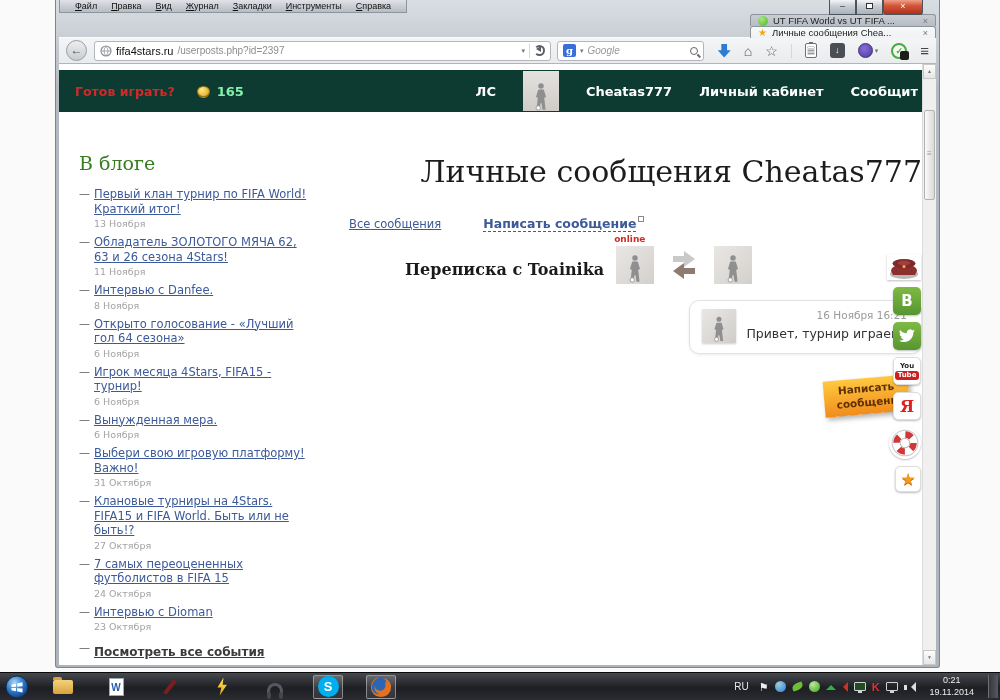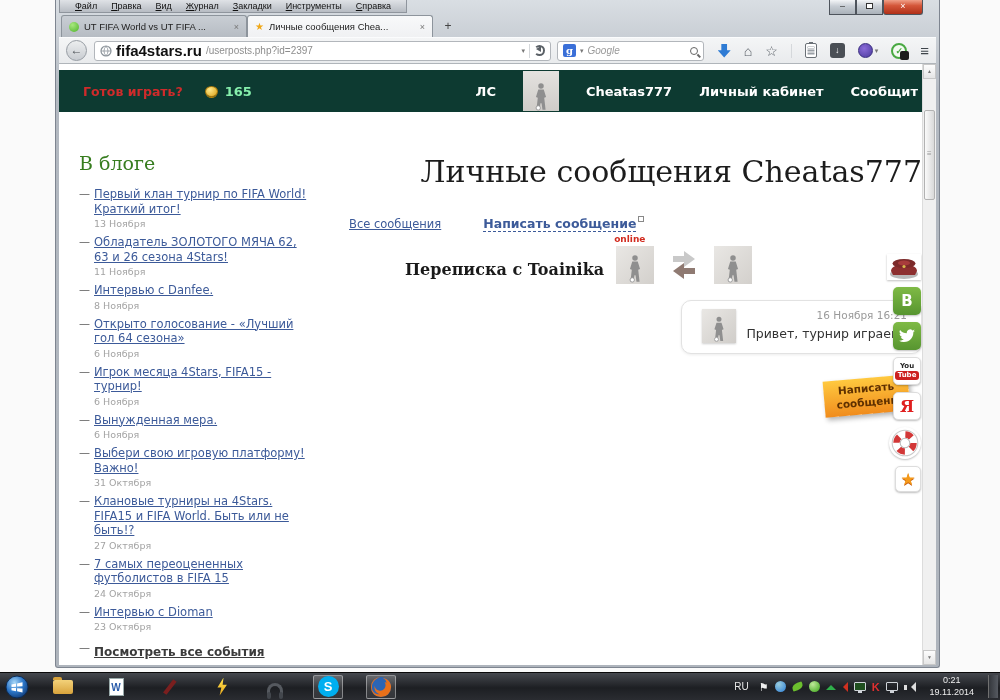--- a/index.html
+++ b/index.html
@@ -19,21 +19,21 @@
                    color:#fff; border-radius:0 0 3px 3px; }
   .restore-glyph { display:inline-block; width:7px; height:6px; border:1px solid #333;
                    background:#fff; margin-top:3px; }
 
   .menubar { position:absolute; top:0; left:3px; height:13px; display:inline-flex;
              align-items:center; padding:0 8px; z-index:5;
              background:linear-gradient(#dfe2e6,#b7bcc3); border:1px solid #8f959d; border-top:none; }
   .menu-item { font-size:9px; color:#111; padding:0 7px; white-space:nowrap; cursor:default; }
 
   
-  .tabbar { position:absolute; top:14px; left:3px; right:3px; height:23px; display:flex; align-items:flex-end; padding-left:2px; }
+  .tabbar { position:absolute; top:14px; left:3px; right:3px; height:23px; display:flex; align-items:flex-end; padding-left:2px;flex-direction:column; }
   .tab { width:186px; height:22px; border:1px solid #8d949c; border-bottom:none;
          border-radius:3px 3px 0 0; display:flex; align-items:center; gap:5px;
          padding:0 7px; font-size:9.5px; color:#222; position:relative; }
   .tab.inactive { background:linear-gradient(#c9ced4,#b6bcc3); }
   .tab.active { background:linear-gradient(#f8f9fa,#f0f1f3); z-index:3; }
   .tab-title { overflow:hidden; white-space:nowrap; flex:1; }
   .tab-close { color:#777; font-size:9px; }
   .favicon-dot { width:10px; height:10px; border-radius:50%;
                  background:radial-gradient(circle at 35% 30%,#a8e87f,#4db32a); flex:none; }
   .favicon-star { color:#f0a818; font-size:10px; line-height:10px; flex:none; }
@@ -43,21 +43,21 @@
   
   .navbar { position:absolute; top:37px; left:3px; right:3px; height:27px;
             background:linear-gradient(#f4f5f6,#e9ebed); border-top:1px solid #fbfcfd;
             border-bottom:1px solid #b0b5ba; display:flex; align-items:center; padding:0 7px; }
   .backbtn { width:21px; height:21px; border-radius:50%; border:1px solid #969ca3;
              background:linear-gradient(#eceeef,#c8ccd1); color:#4a4f55; font-size:12px;
              line-height:19px; text-align:center; flex:none; }
   .urlbar { width:468px; height:20px; margin-left:7px; background:#fff; border:1px solid #b2b6bb;
             border-radius:3px; display:flex; align-items:center; padding:0 5px; gap:4px; }
   .globe { flex:none; }
-  .url-host { font-size:15px; color:#111; font-weight:bold; }
+  .url-host { font-size:11px; color:#111; font-weight:normal; }
   .url-path { font-size:10px; color:#8d8d8d; }
   .url-spacer { flex:1; }
   .caret { color:#777; font-size:7px; }
   .vdiv { width:1px; height:14px; background:#d5d8db; }
   .reload { width:11px; height:11px; border:2px solid #5a6066; border-radius:50%;
             border-left-color:transparent; position:relative; }
   .reload::after { content:""; position:absolute; left:-3px; top:-1px;
                    border:3px solid transparent; border-right:5px solid #5a6066; }
   .searchbox { width:150px; height:20px; margin-left:6px; background:#fff; border:1px solid #b2b6bb;
                border-radius:3px; display:flex; align-items:center; padding:0 5px; gap:4px; }
@@ -96,21 +96,21 @@
             text-align:center; line-height:13px; }
   .sb-up { top:0; } .sb-down { bottom:0; }
   .sb-thumb { position:absolute; top:46px; left:1px; width:11px; height:90px;
               background:linear-gradient(90deg,#fafafa,#d9d9d9); border:1px solid #b2b2b2;
               border-radius:2px; }
   .sb-thumb::after { content:"≡"; position:absolute; left:2px; top:38px; font-size:8px; color:#999; }
 
   
   .site { font-family:"DejaVu Sans", sans-serif; }
   .site-header { margin-top:6px; height:42px; background:#0d3a31; display:flex;
-                 align-items:center; padding:0 0 0 24px; overflow:hidden; }
+                 align-items:center; padding:0 0 0 16px; overflow:hidden; }
   .play-label { color:#cf2b2b; font-weight:bold; font-size:12.5px; }
   .coin { width:13px; height:11px; border-radius:50%; margin-left:22px;
           background:radial-gradient(circle at 35% 30%,#ffe98a,#d9a116); border:1px solid #a87a10;
           box-shadow:0 2px 0 -1px #b8860b; }
   .coin-count { color:#86efac; font-weight:bold; font-size:13px; margin-left:7px; }
   .hdr-right { margin-left:auto; display:flex; align-items:center; gap:27px; padding-right:4px; }
   .hdr-link { color:#fff; font-weight:bold; font-size:13px; white-space:nowrap; }
   .hdr-avatar { width:36px; height:40px; background:linear-gradient(#e4e2df,#cfccc8);
                 flex:none; display:flex; align-items:flex-end; justify-content:center; }
   .hdr-avatar svg, .conv-avatar svg, .msg-avatar svg { display:block; }
@@ -134,21 +134,21 @@
                 border-bottom:1px dashed #3c5a99; text-decoration:none; }
   .ext-ico { display:inline-block; width:6px; height:6px; border:1px solid #888; margin-left:2px; vertical-align:super; }
   .convo-row { margin-top:14px; padding-left:56px; display:flex; align-items:flex-end; gap:12px; }
   .convo-label { font-family:"DejaVu Serif",serif; font-weight:bold; font-size:16px;
                  color:#1a1a1a; margin-bottom:5px; white-space:nowrap; }
   .conv-avatar { width:38px; height:38px; background:linear-gradient(135deg,#e9e7e4,#d3d0cc);
                  display:flex; align-items:flex-end; justify-content:center; position:relative; }
   .online-tag { position:absolute; top:-12px; left:-2px; color:#d22b1f; font-size:9px; font-weight:bold; }
   .exchange { margin:0 4px; align-self:center; }
   .message-card { margin-top:16px; display:inline-flex; gap:10px; border:1px solid #e2e2e2;
-                  border-radius:10px; padding:8px 14px 10px 20px; background:#fff;
+                  border-radius:10px; padding:8px 14px 10px 12px; background:#fff;
                   box-shadow:0 1px 3px rgba(0,0,0,.08); }
   .msg-avatar { width:34px; height:34px; background:linear-gradient(135deg,#e9e7e4,#d0cdc9);
                 flex:none; display:flex; align-items:flex-end; justify-content:center;
                 box-shadow:0 1px 2px rgba(0,0,0,.2); }
   .msg-date { font-size:10.5px; color:#9a9a9a; }
   .msg-text { font-size:12.5px; color:#333; margin-top:5px; white-space:nowrap; }
 
   
   .social-rail { position:absolute; top:190px; right:1px; width:40px; display:flex;
                  flex-direction:column; align-items:flex-end; gap:7px; z-index:4; }

